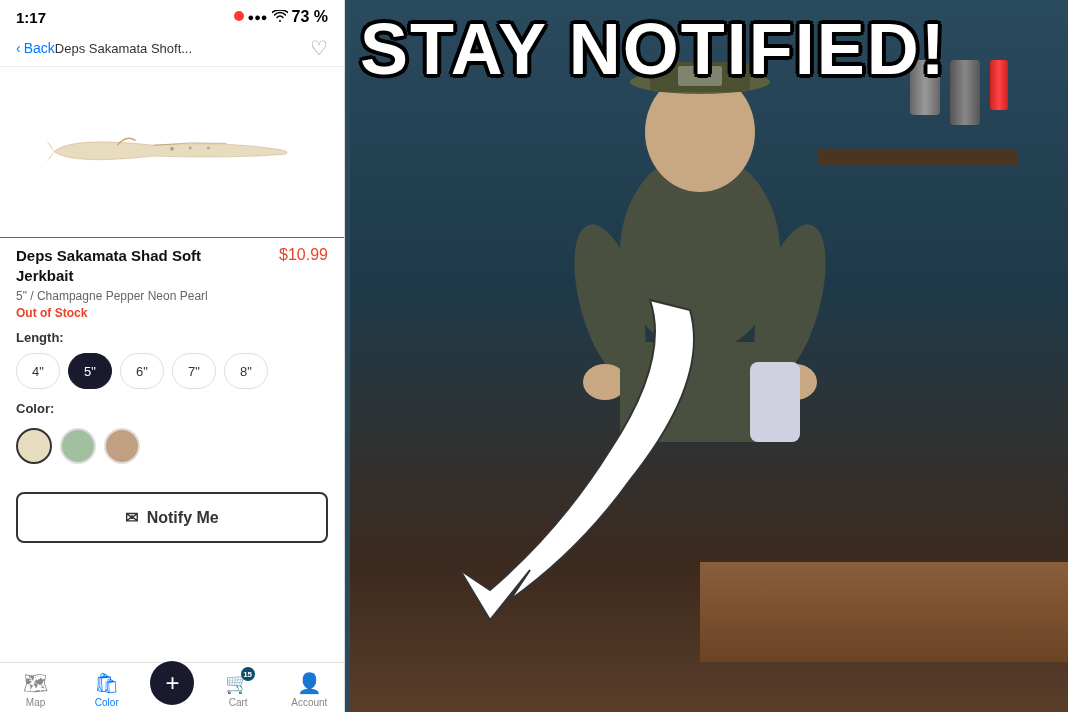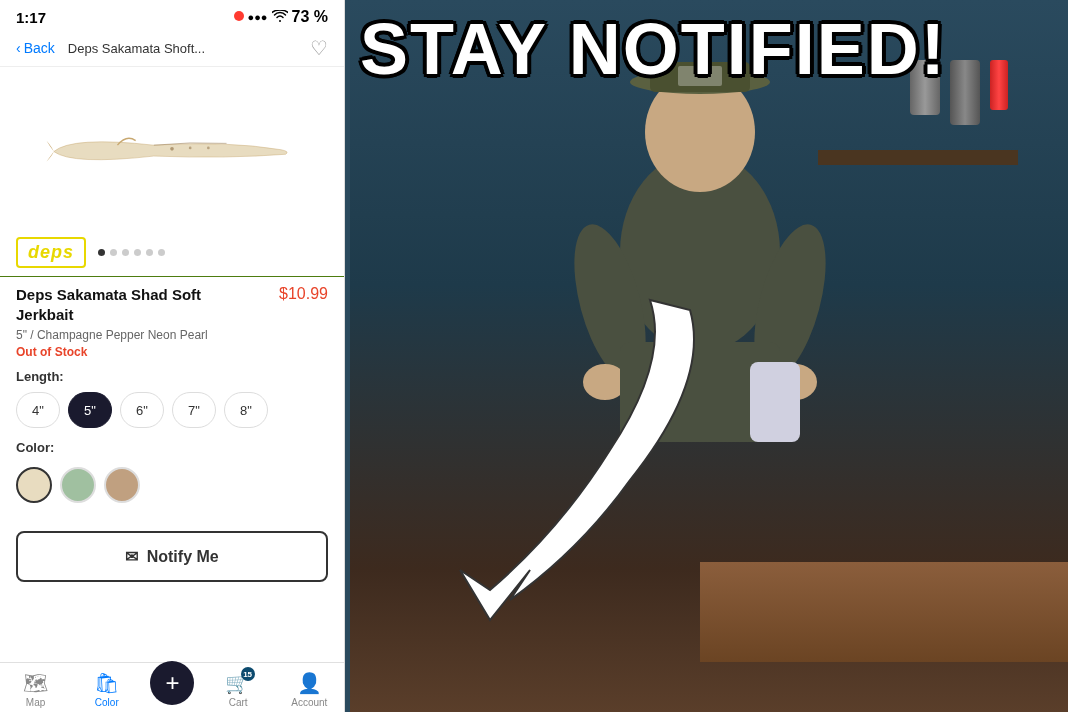--- a/index.html
+++ b/index.html
@@ -129,21 +129,21 @@
       display: flex;
       align-items: center;
       gap: 3px;
       cursor: pointer;
     }
 
     .header-title {
       font-size: 13px;
       color: #333;
       flex: 1;
-      margin-left: 13px;
+      margin-left: 0;
       white-space: nowrap;
       overflow: hidden;
       text-overflow: ellipsis;
     }
 
     .heart-icon {
       color: #999;
       font-size: 20px;
     }
 
@@ -505,31 +505,20 @@
       <path d="M 120 20 Q 160 16 200 18" stroke="#8a6a40" stroke-width="0.5" fill="none"></path>
 
       <path d="M 10 27 Q 5 20 2 15 Q 8 22 10 27 Q 8 32 2 38 Q 5 34 10 27 Z" fill="#c8a870"></path>
 
       <circle cx="140" cy="24" r="2" fill="#8a6a40" opacity="0.6"></circle>
       <circle cx="160" cy="23" r="1.5" fill="#8a6a40" opacity="0.5"></circle>
       <circle cx="180" cy="23" r="1.5" fill="#8a6a40" opacity="0.5"></circle>
     </svg>
   </div>
 
-  <div class="brand-section">
-    <div class="deps-logo">deps</div>
-    <div class="dots-nav">
-      <div class="dot active"></div>
-      <div class="dot"></div>
-      <div class="dot"></div>
-      <div class="dot"></div>
-      <div class="dot"></div>
-      <div class="dot"></div>
-    </div>
-  </div>
 
   <div class="product-info">
     <div class="product-title-row">
       <span class="product-title">Deps Sakamata Shad Soft Jerkbait</span>
       <span class="product-price">$10.99</span>
     </div>
     <div class="product-variant">5" / Champagne Pepper Neon Pearl</div>
     <div class="out-of-stock">Out of Stock</div>
 
     <div class="selector-label">Length:</div>

